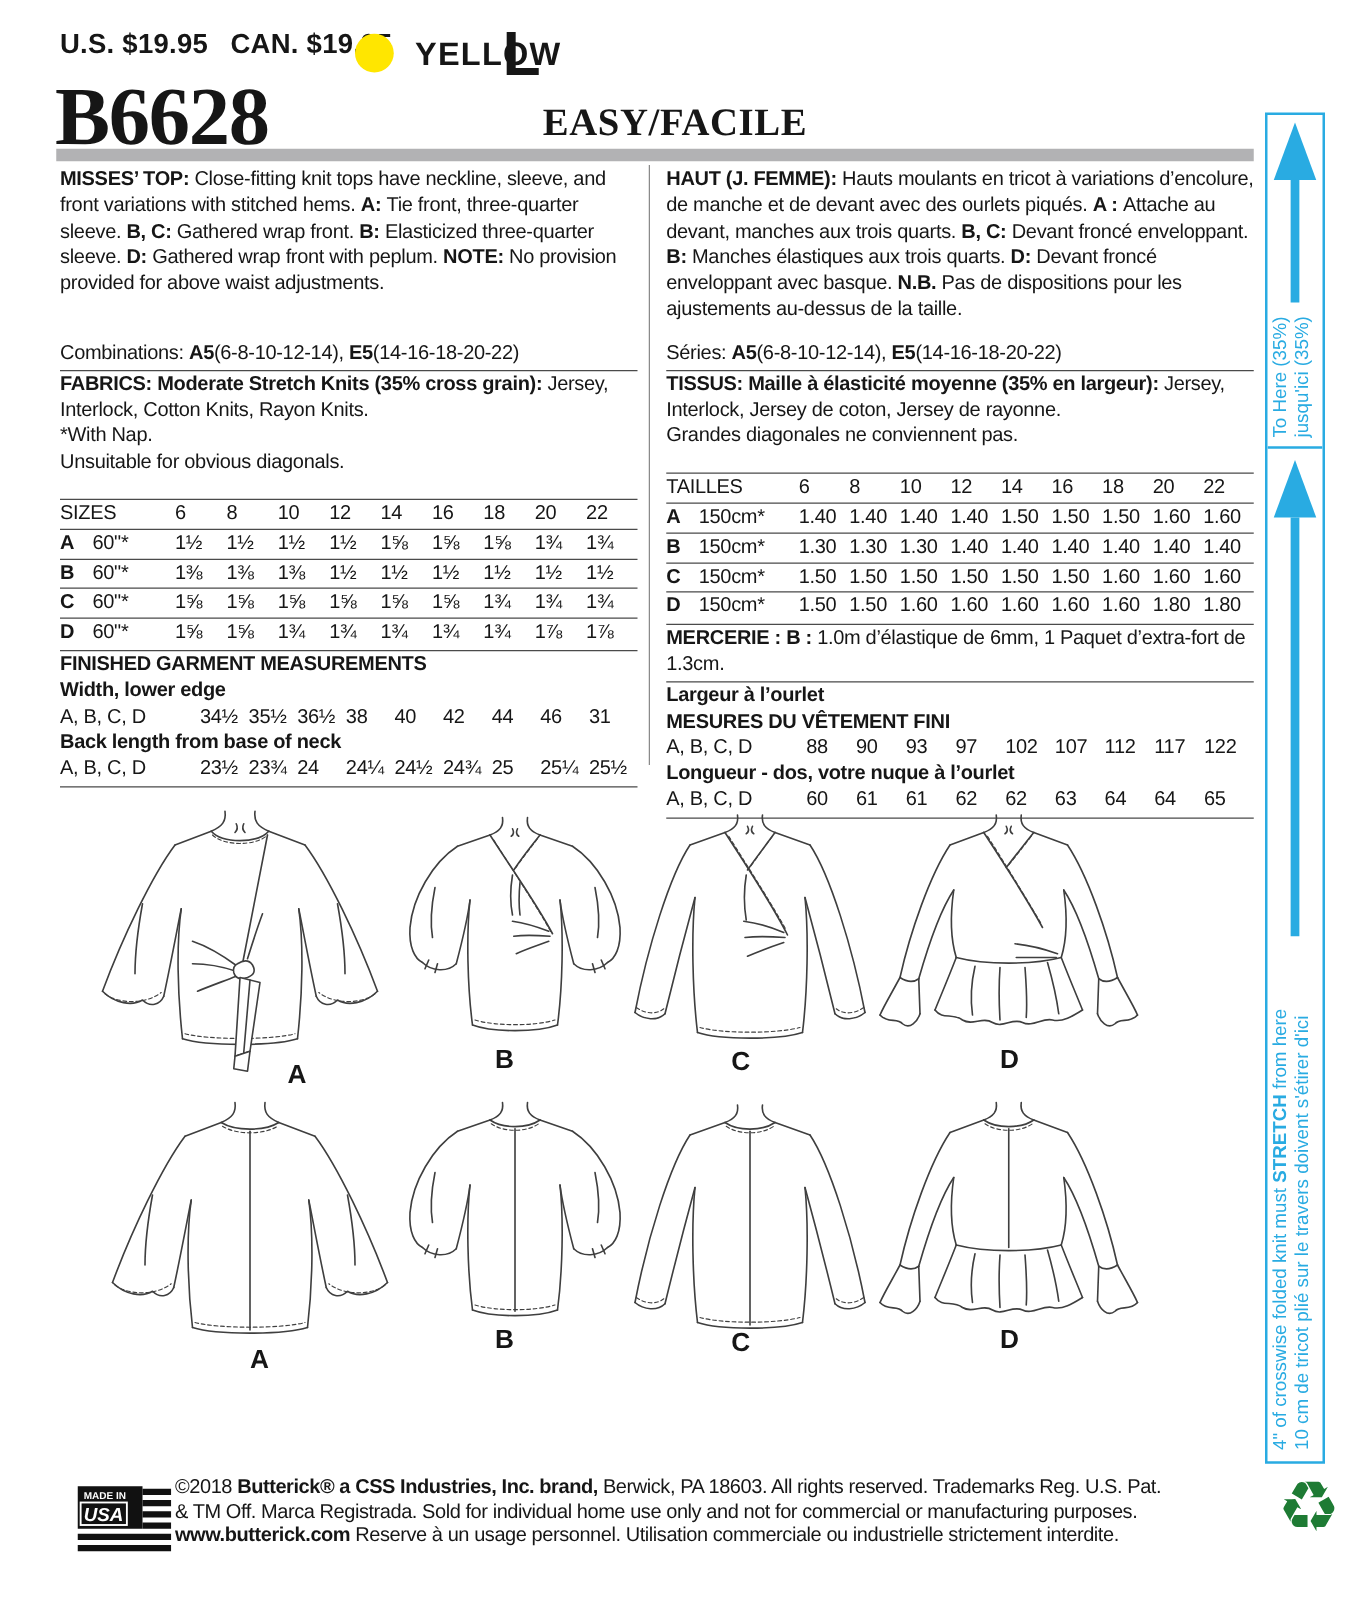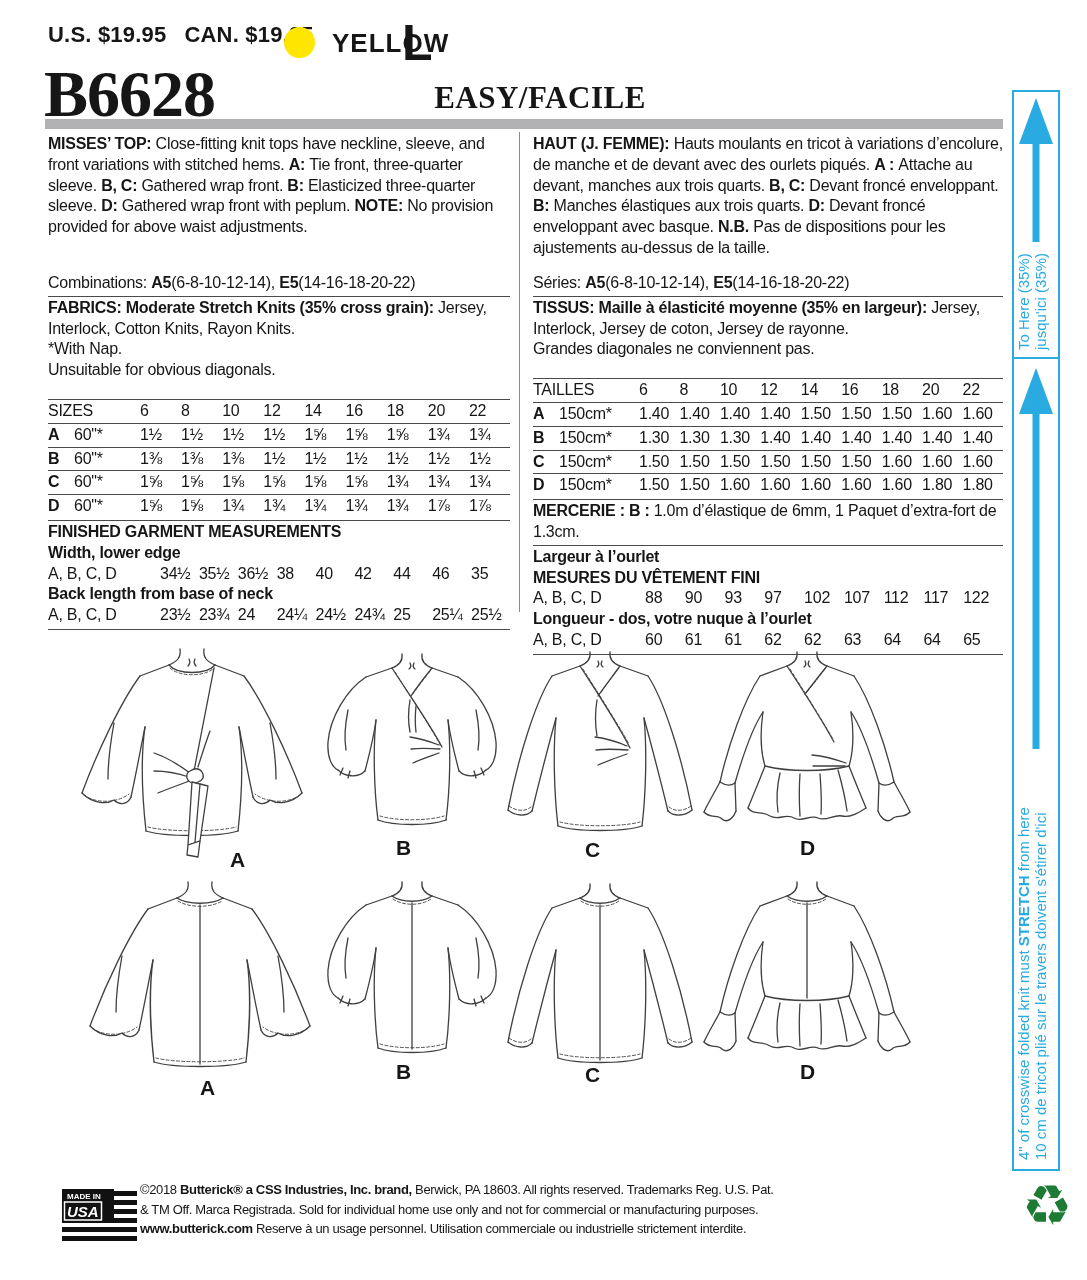--- a/index.html
+++ b/index.html
@@ -37,21 +37,21 @@
   .garment .d{stroke-dasharray:3 2.2;stroke-width:.9;}
   .garment .f{fill:#fff;}
   .view-label{font-size:21px;font-weight:bold;}
   
   .strip{left:1012px;top:90px;width:48px;height:1081px;border:2px solid #29ABE2;box-sizing:border-box;}
   .sline{stroke:#29ABE2;stroke-width:2;}
   .sfill{fill:#29ABE2;}
   .stext{fill:#29ABE2;font-size:15px;font-family:"Liberation Sans",sans-serif;}
   .bw{font-weight:bold;}
   
-  .footer-text{left:140px;top:1180px;width:880px;font-size:13px;line-height:19.5px;letter-spacing:-.35px;}
+  .footer-text{left:140px;top:1180px;width:880px;font-size:16px;line-height:19.5px;letter-spacing:-.35px;}
   .footer-text p{margin:0;}
   .made-line{text-align:center;font-weight:bold;}
   .recycle{left:1022px;top:1178px;font-size:56px;color:#1E7B34;line-height:56px;}
   .flaglogo{left:62px;top:1183px;}
   .flaglogo text{font-family:"Liberation Sans",sans-serif;fill:#fff;}
 </style>
 </head>
 <body>
 
 <div class="page">
@@ -145,21 +145,21 @@
       <div class="meas-row">
           <span>A, B, C, D</span>
           <span>34½</span>
           <span>35½</span>
           <span>36½</span>
           <span>38</span>
           <span>40</span>
           <span>42</span>
           <span>44</span>
           <span>46</span>
-          <span>35</span>
+          <span>31</span>
         </div>
       <p class="b">Back length from base of neck</p>
       <div class="meas-row">
           <span>A, B, C, D</span>
           <span>23½</span>
           <span>23¾</span>
           <span>24</span>
           <span>24¼</span>
           <span>24½</span>
           <span>24¾</span>

